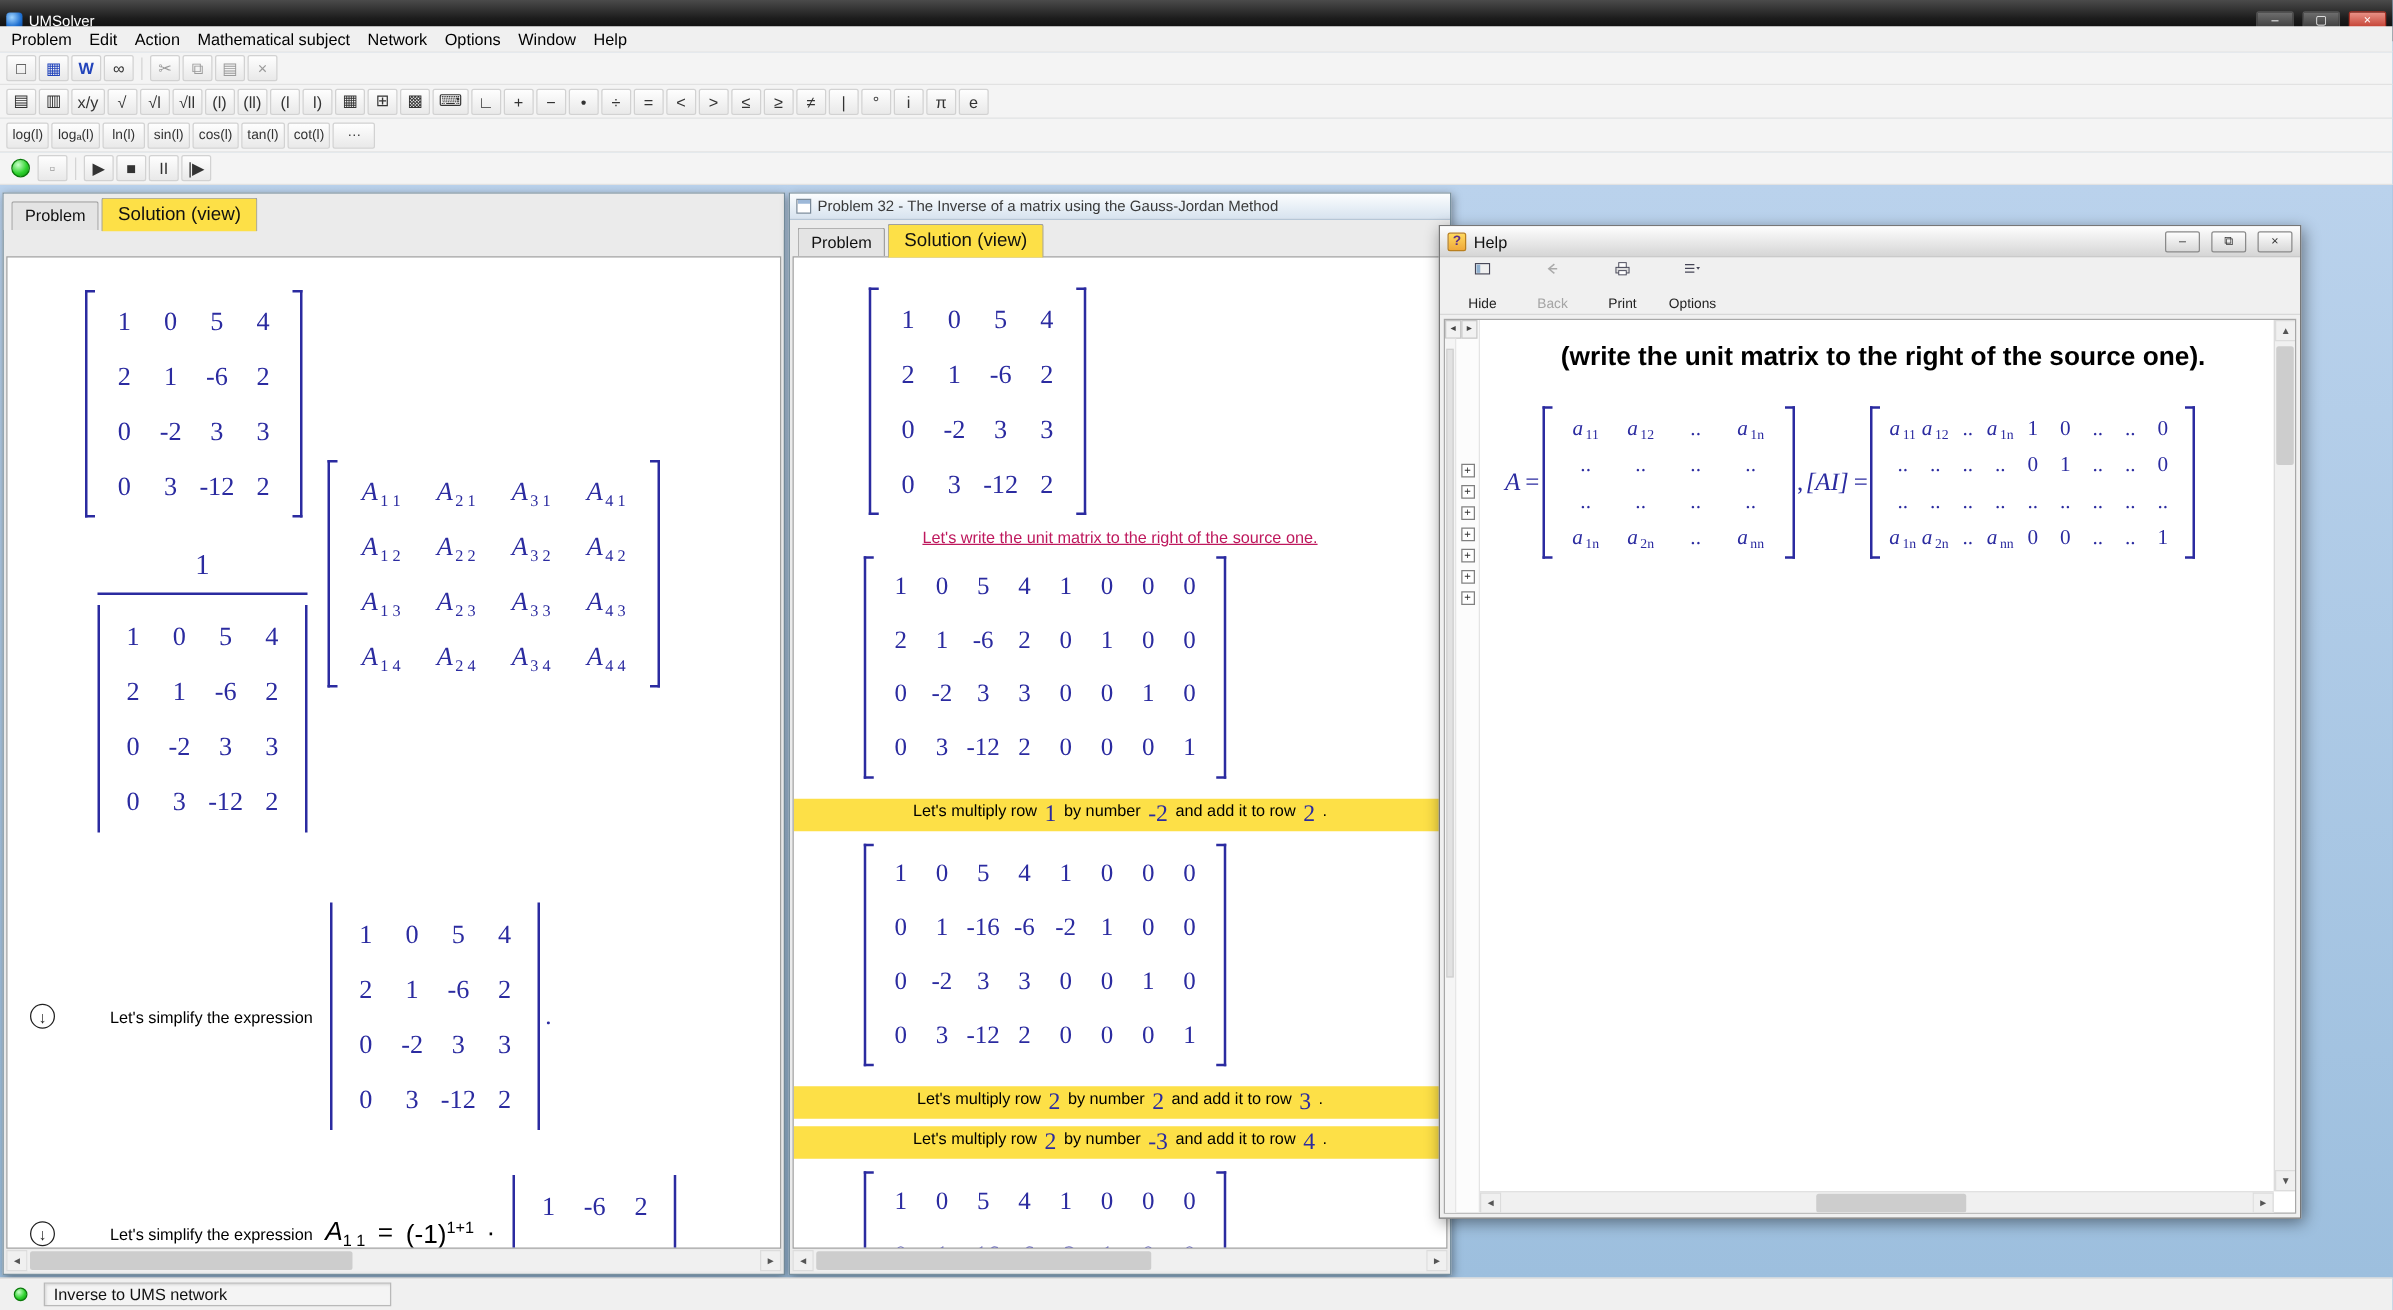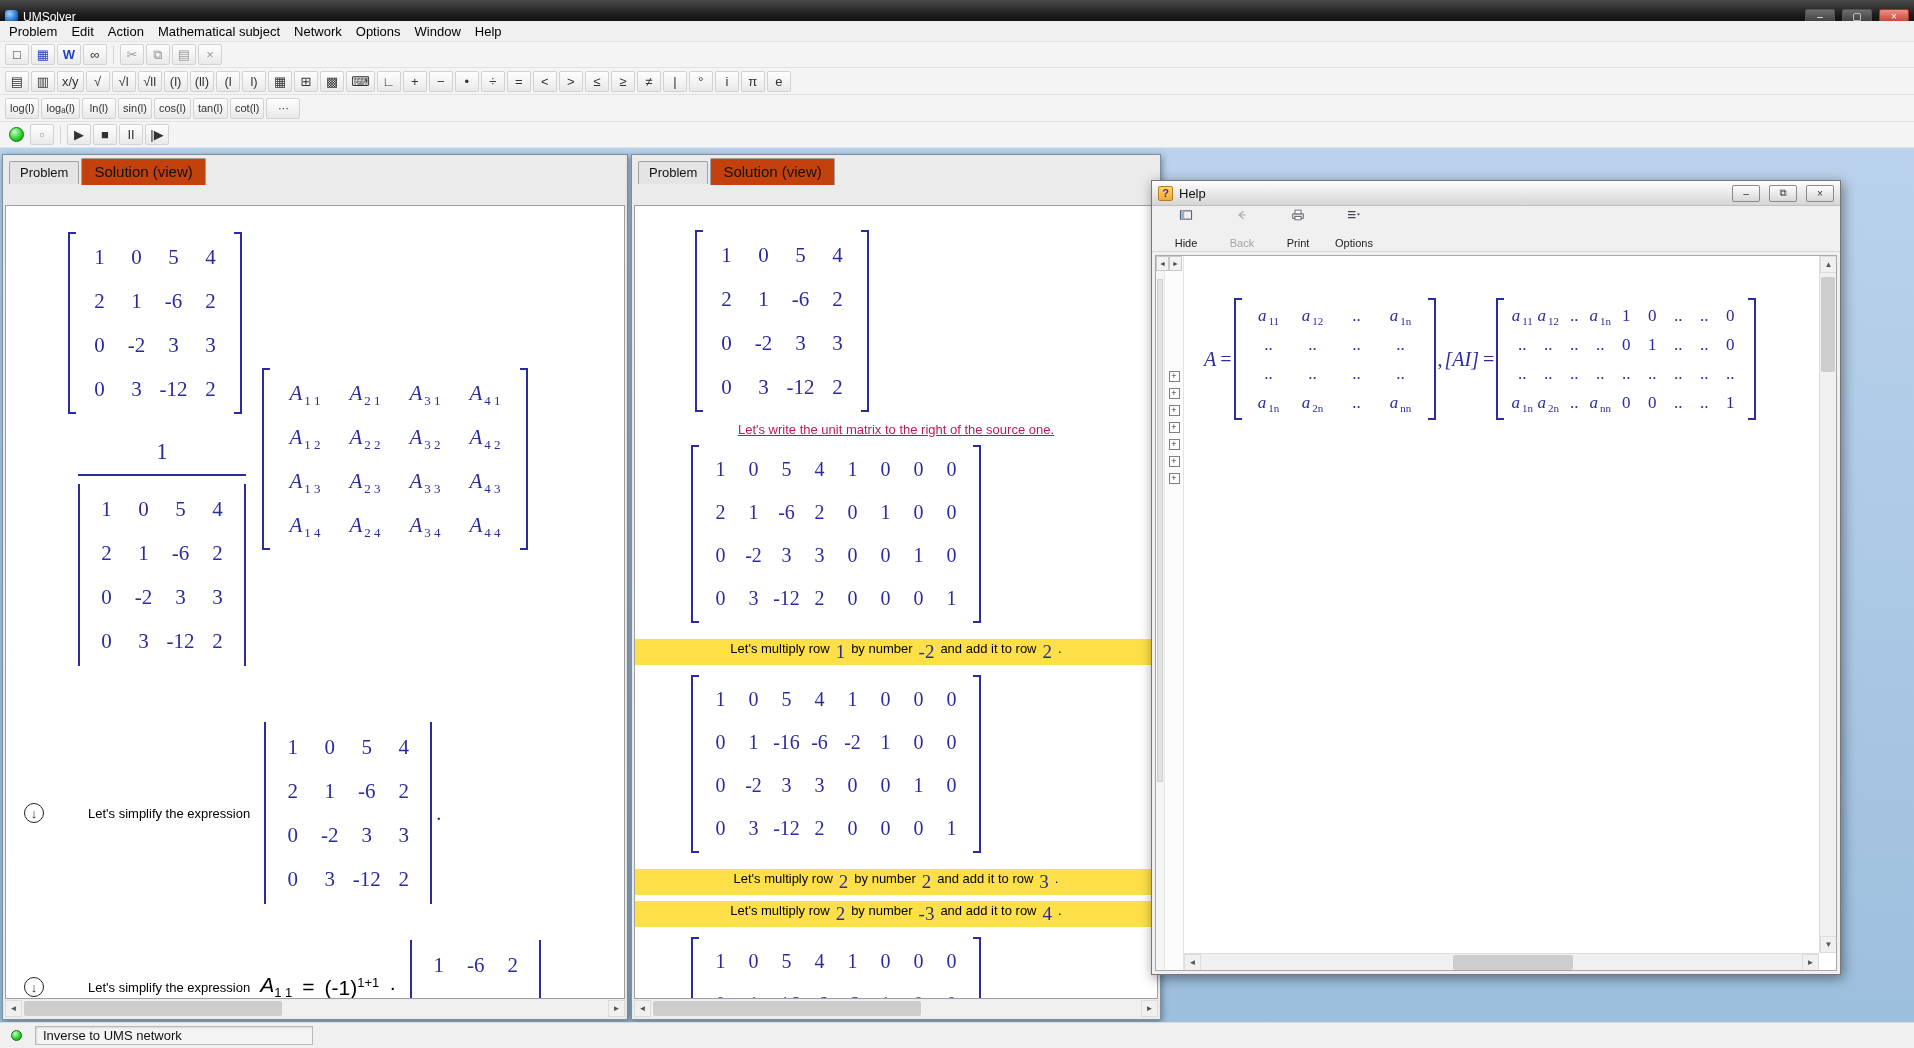--- a/index.html
+++ b/index.html
@@ -30,21 +30,21 @@
   .led{width:15px;height:15px;border-radius:50%;background:radial-gradient(circle at 35% 30%,#c9ffc9,#2fd32f 55%,#0c8a0c);border:1px solid #0a7a0a;margin:0 5px;flex:0 0 auto;}
   .led.small{width:11px;height:11px;}
 
   
   .mdi{position:absolute;left:0;top:148px;width:100%;height:874px;background:linear-gradient(#bad2ec,#9dbfde);overflow:hidden;}
   .child{position:absolute;background:#ebebeb;border:1px solid #78909f;box-shadow:1px 2px 7px rgba(0,0,0,.4);}
   .child-title{height:21px;display:flex;align-items:center;gap:5px;padding:0 5px;font-size:12px;color:#3a3a3a;background:linear-gradient(#fbfdfe,#d7e3ef);border-bottom:1px solid #b6c6d6;}
   .doc-icon{width:12px;height:12px;background:#fff;border:1px solid #7a8a9a;box-shadow:inset 0 3px 0 #9db8d8;flex:0 0 auto;}
   .tabs{height:29px;display:flex;align-items:flex-end;padding:3px 4px 0 6px;background:#ebebeb;}
   .tab{border:1px solid #a0a0a0;border-bottom:none;border-radius:2px 2px 0 0;background:#e4e4e4;padding:3px 10px 4px;font-size:13px;margin-right:2px;color:#111;}
-  .tab.active{background:#c2410c;font-size:15px;padding:4px 12px 5px;position:relative;z-index:2;top:1px;}
+  .tab.active{background:#fde047;font-size:15px;padding:4px 12px 5px;position:relative;z-index:2;top:1px;}
   .child-content{position:absolute;left:2px;right:2px;top:50px;bottom:20px;background:#fff;border:1px solid #a0a0a0;overflow:hidden;}
   .hscroll{position:absolute;left:2px;right:2px;bottom:2px;height:17px;background:#f0f0f0;display:flex;align-items:center;}
   .sb-btn{width:17px;height:17px;display:flex;align-items:center;justify-content:center;font-size:8px;color:#555;background:#f0f0f0;border:1px solid #dcdcdc;flex:0 0 auto;}
   .sb-track{flex:1;height:17px;position:relative;background:#f0f0f0;}
   .sb-thumb{position:absolute;top:1px;height:15px;background:#cdcdcd;border-radius:2px;}
 
   
   .math,.mcell,.mexp,.mnum,.fnum,.mperiod{font-family:"Liberation Serif","DejaVu Serif",serif;color:var(--navy);}
   .matrix{display:inline-flex;align-items:stretch;vertical-align:middle;}
   .br{width:8px;border:2px solid var(--navy);flex:0 0 auto;}
@@ -445,20 +445,24 @@
       <div class="hscroll">
         <span class="sb-btn">◄</span>
         <span class="sb-track">
             <span class="sb-thumb" style="left:2px;width:258px;"></span>
           </span>
         <span class="sb-btn">►</span>
       </div>
     </div>
 
     <div class="child" style="left:631px;top:6px;width:530px;height:866px;z-index:2;">
+      <div class="child-title">
+        <span class="doc-icon"></span>
+        <span>Problem 32 - The Inverse of a matrix using the Gauss-Jordan Method</span>
+      </div>
       <div class="tabs">
         <span class="tab">Problem</span>
         <span class="tab active">Solution (view)</span>
       </div>
       <div class="child-content">
 
         <div class="p32-b1">
           <span class="matrix">
             <span class="br l"></span>
             <span class="mbody">
@@ -719,20 +723,21 @@
                 <span class="plusbox">+</span>
                 <span class="plusbox">+</span>
                 <span class="plusbox">+</span>
                 <span class="plusbox">+</span>
               </span>
           </div>
         </div>
         <div class="help-main">
           <div class="help-text">
             <div class="help-heading">
+              <div>(write the unit matrix to the right of the source one).</div>
             </div>
             <div class="help-mathline math">
               <span class="hlabel">A</span>
                 <span class="hplain">=</span>
               <span class="matrix hm">
                 <span class="br l"></span>
                 <span class="mbody">
                     <div class="mrow">
                       <span class="mcell">
                         <i>a</i>

